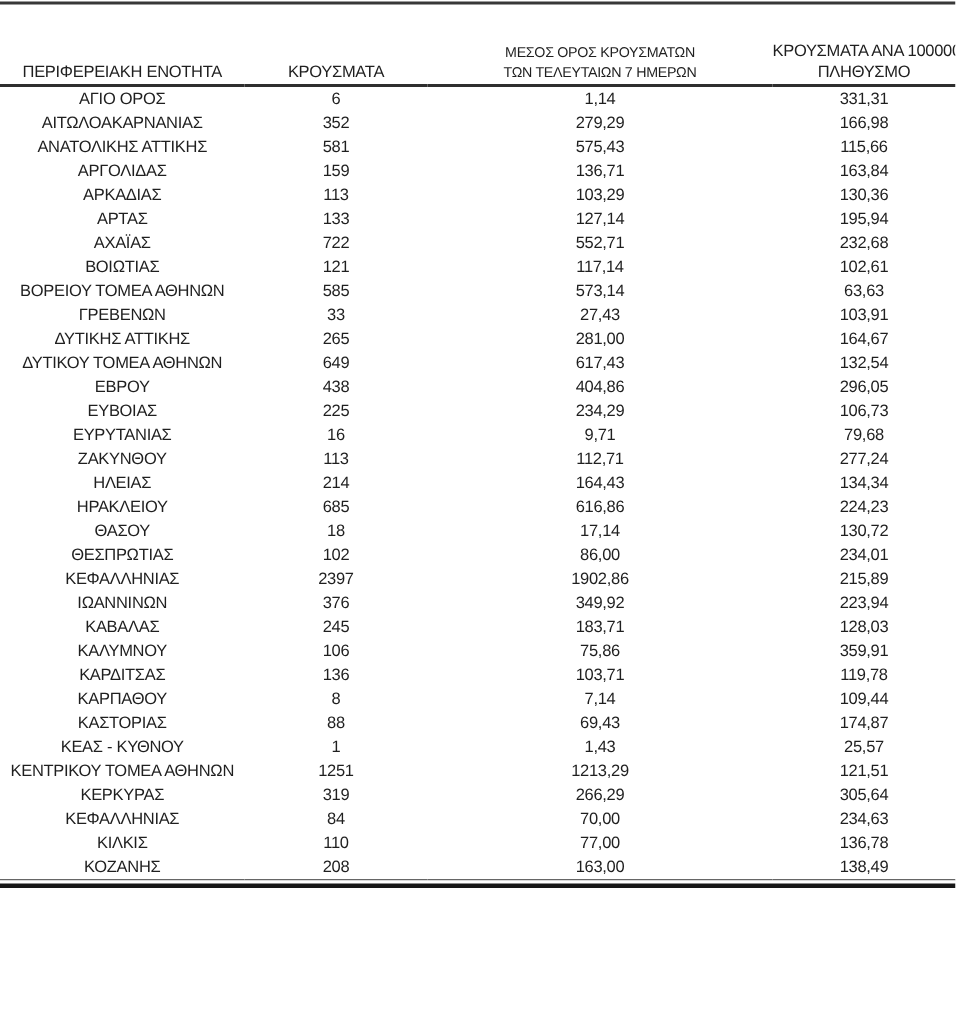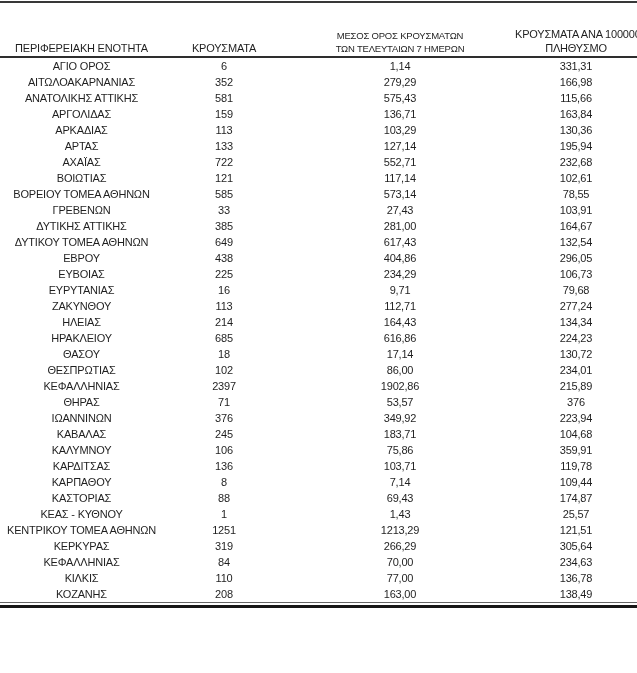--- a/index.html
+++ b/index.html
@@ -146,31 +146,31 @@
         <tr>
           <td>ΒΟΙΩΤΙΑΣ</td>
           <td>121</td>
           <td>117,14</td>
           <td>102,61</td>
         </tr>
         <tr>
           <td>ΒΟΡΕΙΟΥ ΤΟΜΕΑ ΑΘΗΝΩΝ</td>
           <td>585</td>
           <td>573,14</td>
-          <td>78,55</td>
+          <td>63,63</td>
         </tr>
         <tr>
           <td>ΓΡΕΒΕΝΩΝ</td>
           <td>33</td>
           <td>27,43</td>
           <td>103,91</td>
         </tr>
         <tr>
           <td>ΔΥΤΙΚΗΣ ΑΤΤΙΚΗΣ</td>
-          <td>385</td>
+          <td>265</td>
           <td>281,00</td>
           <td>164,67</td>
         </tr>
         <tr>
           <td>ΔΥΤΙΚΟΥ ΤΟΜΕΑ ΑΘΗΝΩΝ</td>
           <td>649</td>
           <td>617,43</td>
           <td>132,54</td>
         </tr>
         <tr>
@@ -221,36 +221,30 @@
           <td>86,00</td>
           <td>234,01</td>
         </tr>
         <tr>
           <td>ΚΕΦΑΛΛΗΝΙΑΣ</td>
           <td>2397</td>
           <td>1902,86</td>
           <td>215,89</td>
         </tr>
         <tr>
-          <td>ΘΗΡΑΣ</td>
-          <td>71</td>
-          <td>53,57</td>
-          <td>376</td>
-        </tr>
-        <tr>
           <td>ΙΩΑΝΝΙΝΩΝ</td>
           <td>376</td>
           <td>349,92</td>
           <td>223,94</td>
         </tr>
         <tr>
           <td>ΚΑΒΑΛΑΣ</td>
           <td>245</td>
           <td>183,71</td>
-          <td>104,68</td>
+          <td>128,03</td>
         </tr>
         <tr>
           <td>ΚΑΛΥΜΝΟΥ</td>
           <td>106</td>
           <td>75,86</td>
           <td>359,91</td>
         </tr>
         <tr>
           <td>ΚΑΡΔΙΤΣΑΣ</td>
           <td>136</td>

